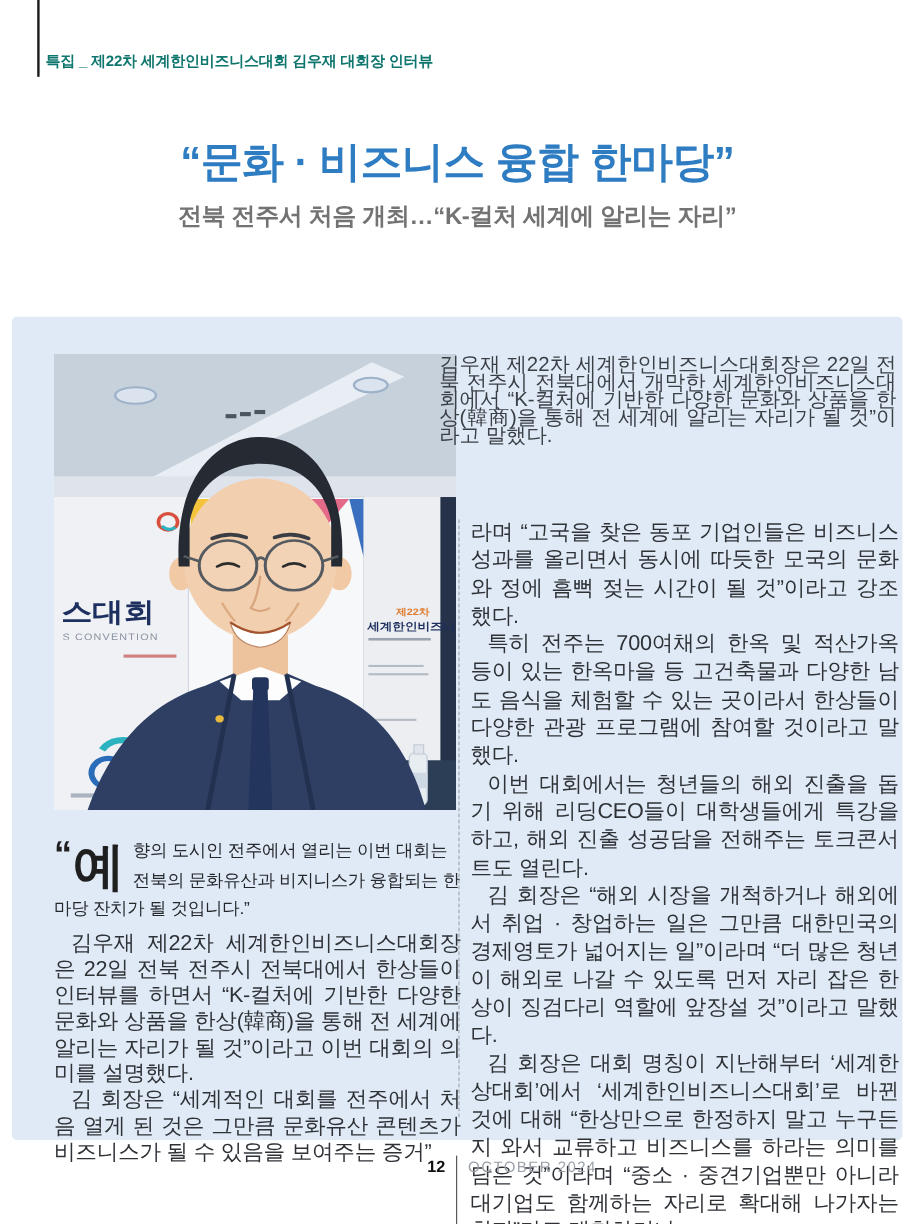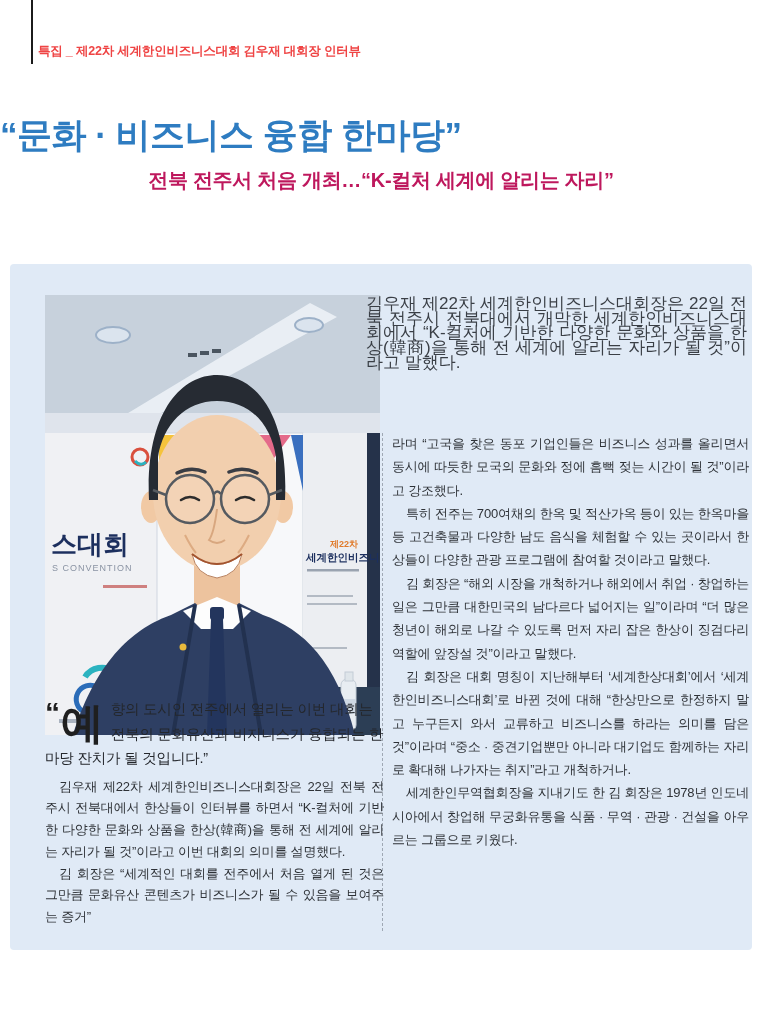--- a/index.html
+++ b/index.html
@@ -2,43 +2,43 @@
 <html><head>
 <meta charset="utf-8">
 <style>
   html,body{margin:0;padding:0;background:#ffffff;}
   body{width:762px;height:1020px;position:relative;overflow:hidden;
        font-family:"Liberation Sans","DejaVu Sans",sans-serif;-webkit-font-smoothing:antialiased;}
   .page{position:absolute;inset:0;background:#fff;}
 
   
   .kicker-rule{position:absolute;left:31px;top:0;width:2px;height:64px;background:#1b1b1b;}
-  .kicker{position:absolute;left:38px;top:43px;font-size:12.5px;font-weight:bold;color:#ef4444;letter-spacing:-0.2px;white-space:nowrap;}
+  .kicker{position:absolute;left:38px;top:43px;font-size:12.5px;font-weight:bold;color:#0f766e;letter-spacing:-0.2px;white-space:nowrap;}
 
   
-  .title{position:absolute;left:0;right:0;top:112px;text-align:left;
+  .title{position:absolute;left:0;right:0;top:112px;text-align:center;
          font-size:35px;font-weight:800;color:#2e7cc1;letter-spacing:-0.5px;}
   .subtitle{position:absolute;left:0;right:0;top:167px;text-align:center;
-            font-size:20px;font-weight:700;color:#be185d;letter-spacing:-0.3px;}
+            font-size:20px;font-weight:700;color:#737373;letter-spacing:-0.3px;}
 
   
   .feature-box{position:absolute;left:10px;top:264px;width:742px;height:686px;
                background:#e0eaf6;border-radius:4px;}
 
-  .photo{position:absolute;left:35px;top:31px;width:335px;height:440px;overflow:hidden;background:#b91c1c;}
+  .photo{position:absolute;left:35px;top:31px;width:335px;height:380px;overflow:hidden;background:#b91c1c;}
   .photo svg{display:block;width:100%;height:100%;}
 
   .caption{position:absolute;left:356px;top:33px;width:381px;
            font-size:17px;line-height:14.7px;color:#3a3f46;text-align:justify;}
 
   .col-divider{position:absolute;left:372px;top:169px;height:498px;width:0;
                border-left:1.5px dashed #9fa8b4;}
 
   .right-col{position:absolute;left:382px;top:168px;width:357px;}
-  .right-col p,.left-col p{margin:0;font-size:13px;line-height:23.3px;text-align:justify;
+  .right-col p,.left-col p{margin:0;font-size:18px;line-height:23.3px;text-align:justify;
          color:#2e3237;letter-spacing:-0.2px;}
   .left-col p{line-height:21.8px;}
   p.ind{text-indent:14px;}
 
   .left-col{position:absolute;left:35px;top:433px;width:339px;}
   .lead{margin:0 0 5px 0;font-size:14.5px;line-height:24.5px;color:#24272c;
         font-weight:500;letter-spacing:-0.2px;}
   .dropcap-wrap{float:left;margin:3px 7px 0 0;white-space:nowrap;}
   .lead-quote{font-size:30px;font-weight:800;color:#1f1f1f;line-height:26px;
               vertical-align:top;margin-right:1px;}
@@ -150,28 +150,34 @@
       </svg>
     </div>
 
     <div class="caption">김우재 제22차 세계한인비즈니스대회장은 22일 전북 전주시 전북대에서 개막한 세계한인비즈니스대회에서 “K-컬처에 기반한 다양한 문화와 상품을 한상(韓商)을 통해 전 세계에 알리는 자리가 될 것”이라고 말했다.</div>
 
     <div class="col-divider"></div>
 
     <div class="right-col">
       <p>라며 “고국을 찾은 동포 기업인들은 비즈니스 성과를 올리면서 동시에 따듯한 모국의 문화와 정에 흠뻑 젖는 시간이 될 것”이라고 강조했다.</p>
       <p class="ind">특히 전주는 700여채의 한옥 및 적산가옥 등이 있는 한옥마을 등 고건축물과 다양한 남도 음식을 체험할 수 있는 곳이라서 한상들이 다양한 관광 프로그램에 참여할 것이라고 말했다.</p>
-      <p class="ind">김 회장은 “해외 시장을 개척하거나 해외에서 취업 · 창업하는 일은 그만큼 대한민국의 남다르다 넓어지는 일”이라며 “더 많은 청년이 해외로 나갈 수 있도록 먼저 자리 잡은 한상이 징검다리 역할에 앞장설 것”이라고 말했다.</p>
+      <p class="ind">이번 대회에서는 청년들의 해외 진출을 돕기 위해 리딩CEO들이 대학생들에게 특강을 하고, 해외 진출 성공담을 전해주는 토크콘서트도 열린다.</p>
+      <p class="ind">김 회장은 “해외 시장을 개척하거나 해외에서 취업 · 창업하는 일은 그만큼 대한민국의 경제영토가 넓어지는 일”이라며 “더 많은 청년이 해외로 나갈 수 있도록 먼저 자리 잡은 한상이 징검다리 역할에 앞장설 것”이라고 말했다.</p>
       <p class="ind">김 회장은 대회 명칭이 지난해부터 ‘세계한상대회’에서 ‘세계한인비즈니스대회’로 바뀐 것에 대해 “한상만으로 한정하지 말고 누구든지 와서 교류하고 비즈니스를 하라는 의미를 담은 것”이라며 “중소 · 중견기업뿐만 아니라 대기업도 함께하는 자리로 확대해 나가자는 취지”라고 개척하거나.</p>
       <p class="ind"><span>세계한인무역협회장을 지내기도 한 김 회장은 1978년 인도네시아에서 창업해 무궁화유통을 식품 · 무역 · 관광 · 건설을 아우르는 그룹으로 키웠다.</span></p>
     </div>
 
     <div class="left-col">
       <div class="lead">
         <span class="dropcap-wrap"><span class="lead-quote">“</span><span class="dropcap">예</span></span><span>향의 도시인 전주에서 열리는 이번 대회는 전북의 문화유산과 비지니스가 융합되는 한마당 잔치가 될 것입니다.”</span>
       </div>
       <p class="ind" style="clear:both;">김우재 제22차 세계한인비즈니스대회장은 22일 전북 전주시 전북대에서 한상들이 인터뷰를 하면서 “K-컬처에 기반한 다양한 문화와 상품을 한상(韓商)을 통해 전 세계에 알리는 자리가 될 것”이라고 이번 대회의 의미를 설명했다.</p>
       <p class="ind">김 회장은 “세계적인 대회를 전주에서 처음 열게 된 것은 그만큼 문화유산 콘텐츠가 비즈니스가 될 수 있음을 보여주는 증거”</p>
     </div>
   </div>
 
+  <div class="footer">
+    <span class="footer-page">12</span>
+    <span class="footer-divider"></span>
+    <span class="footer-issue">OCTOBER 2024</span>
+  </div>
 
 </div>
 
 </body></html>

